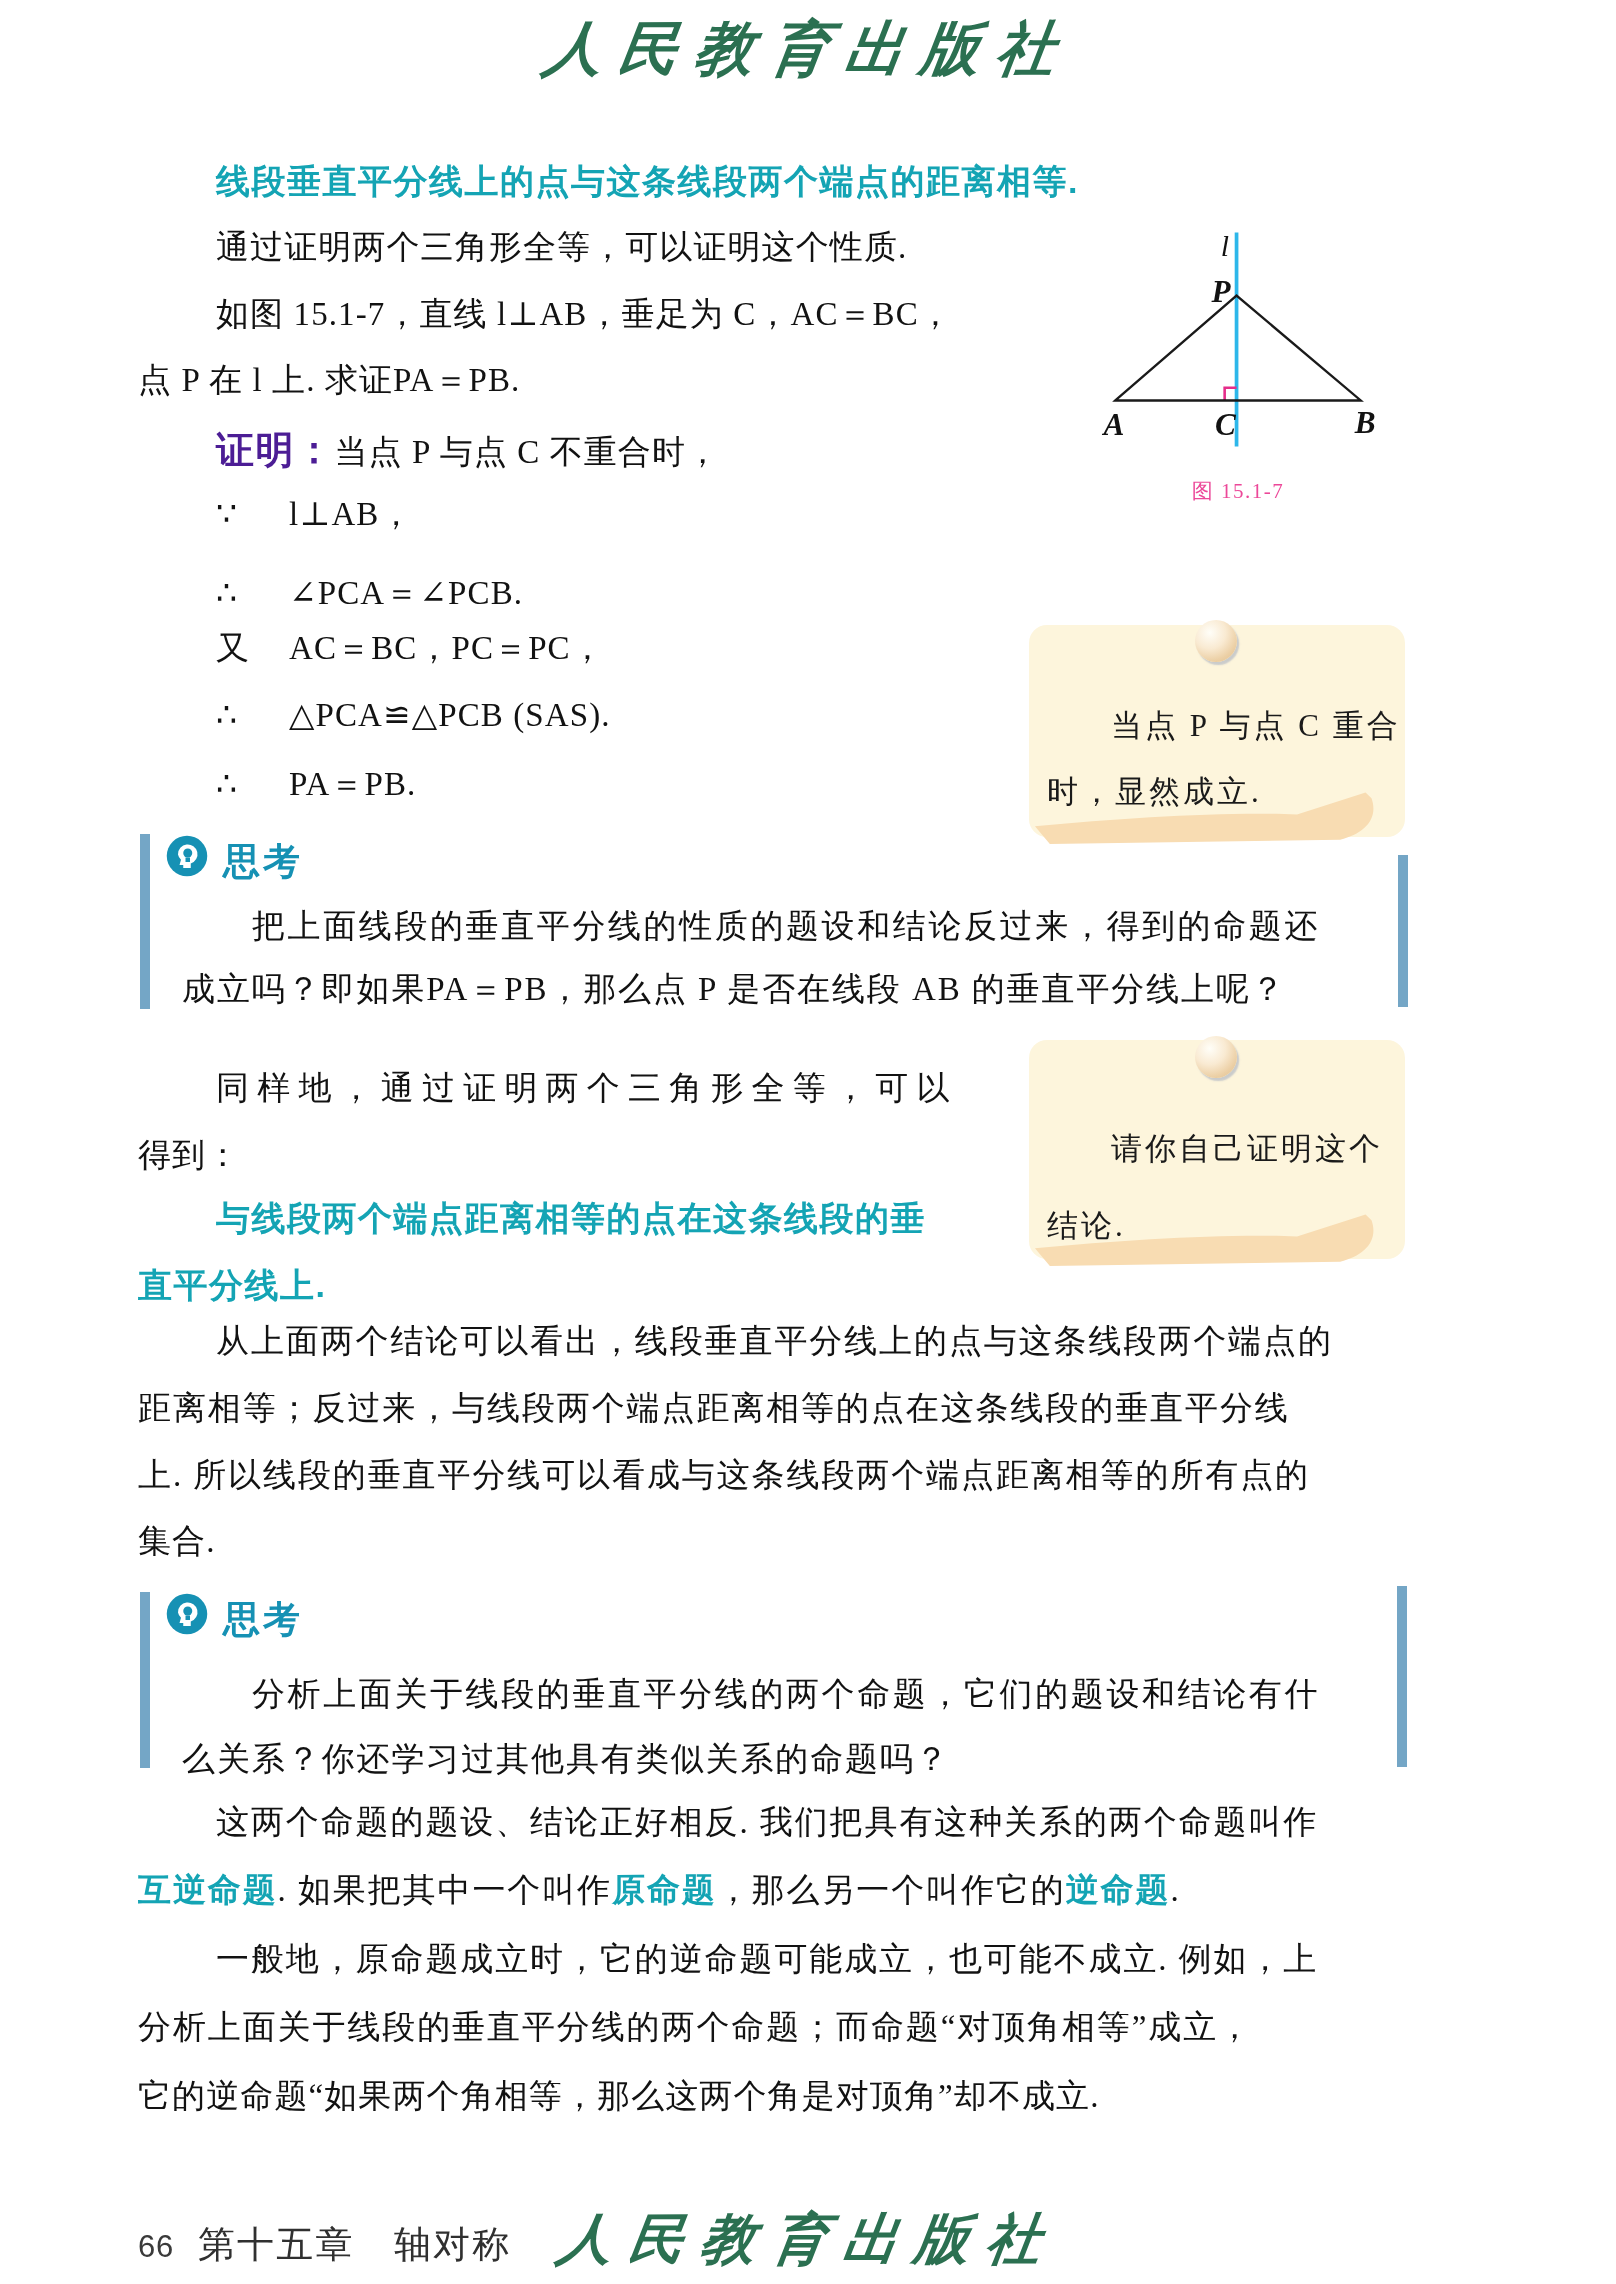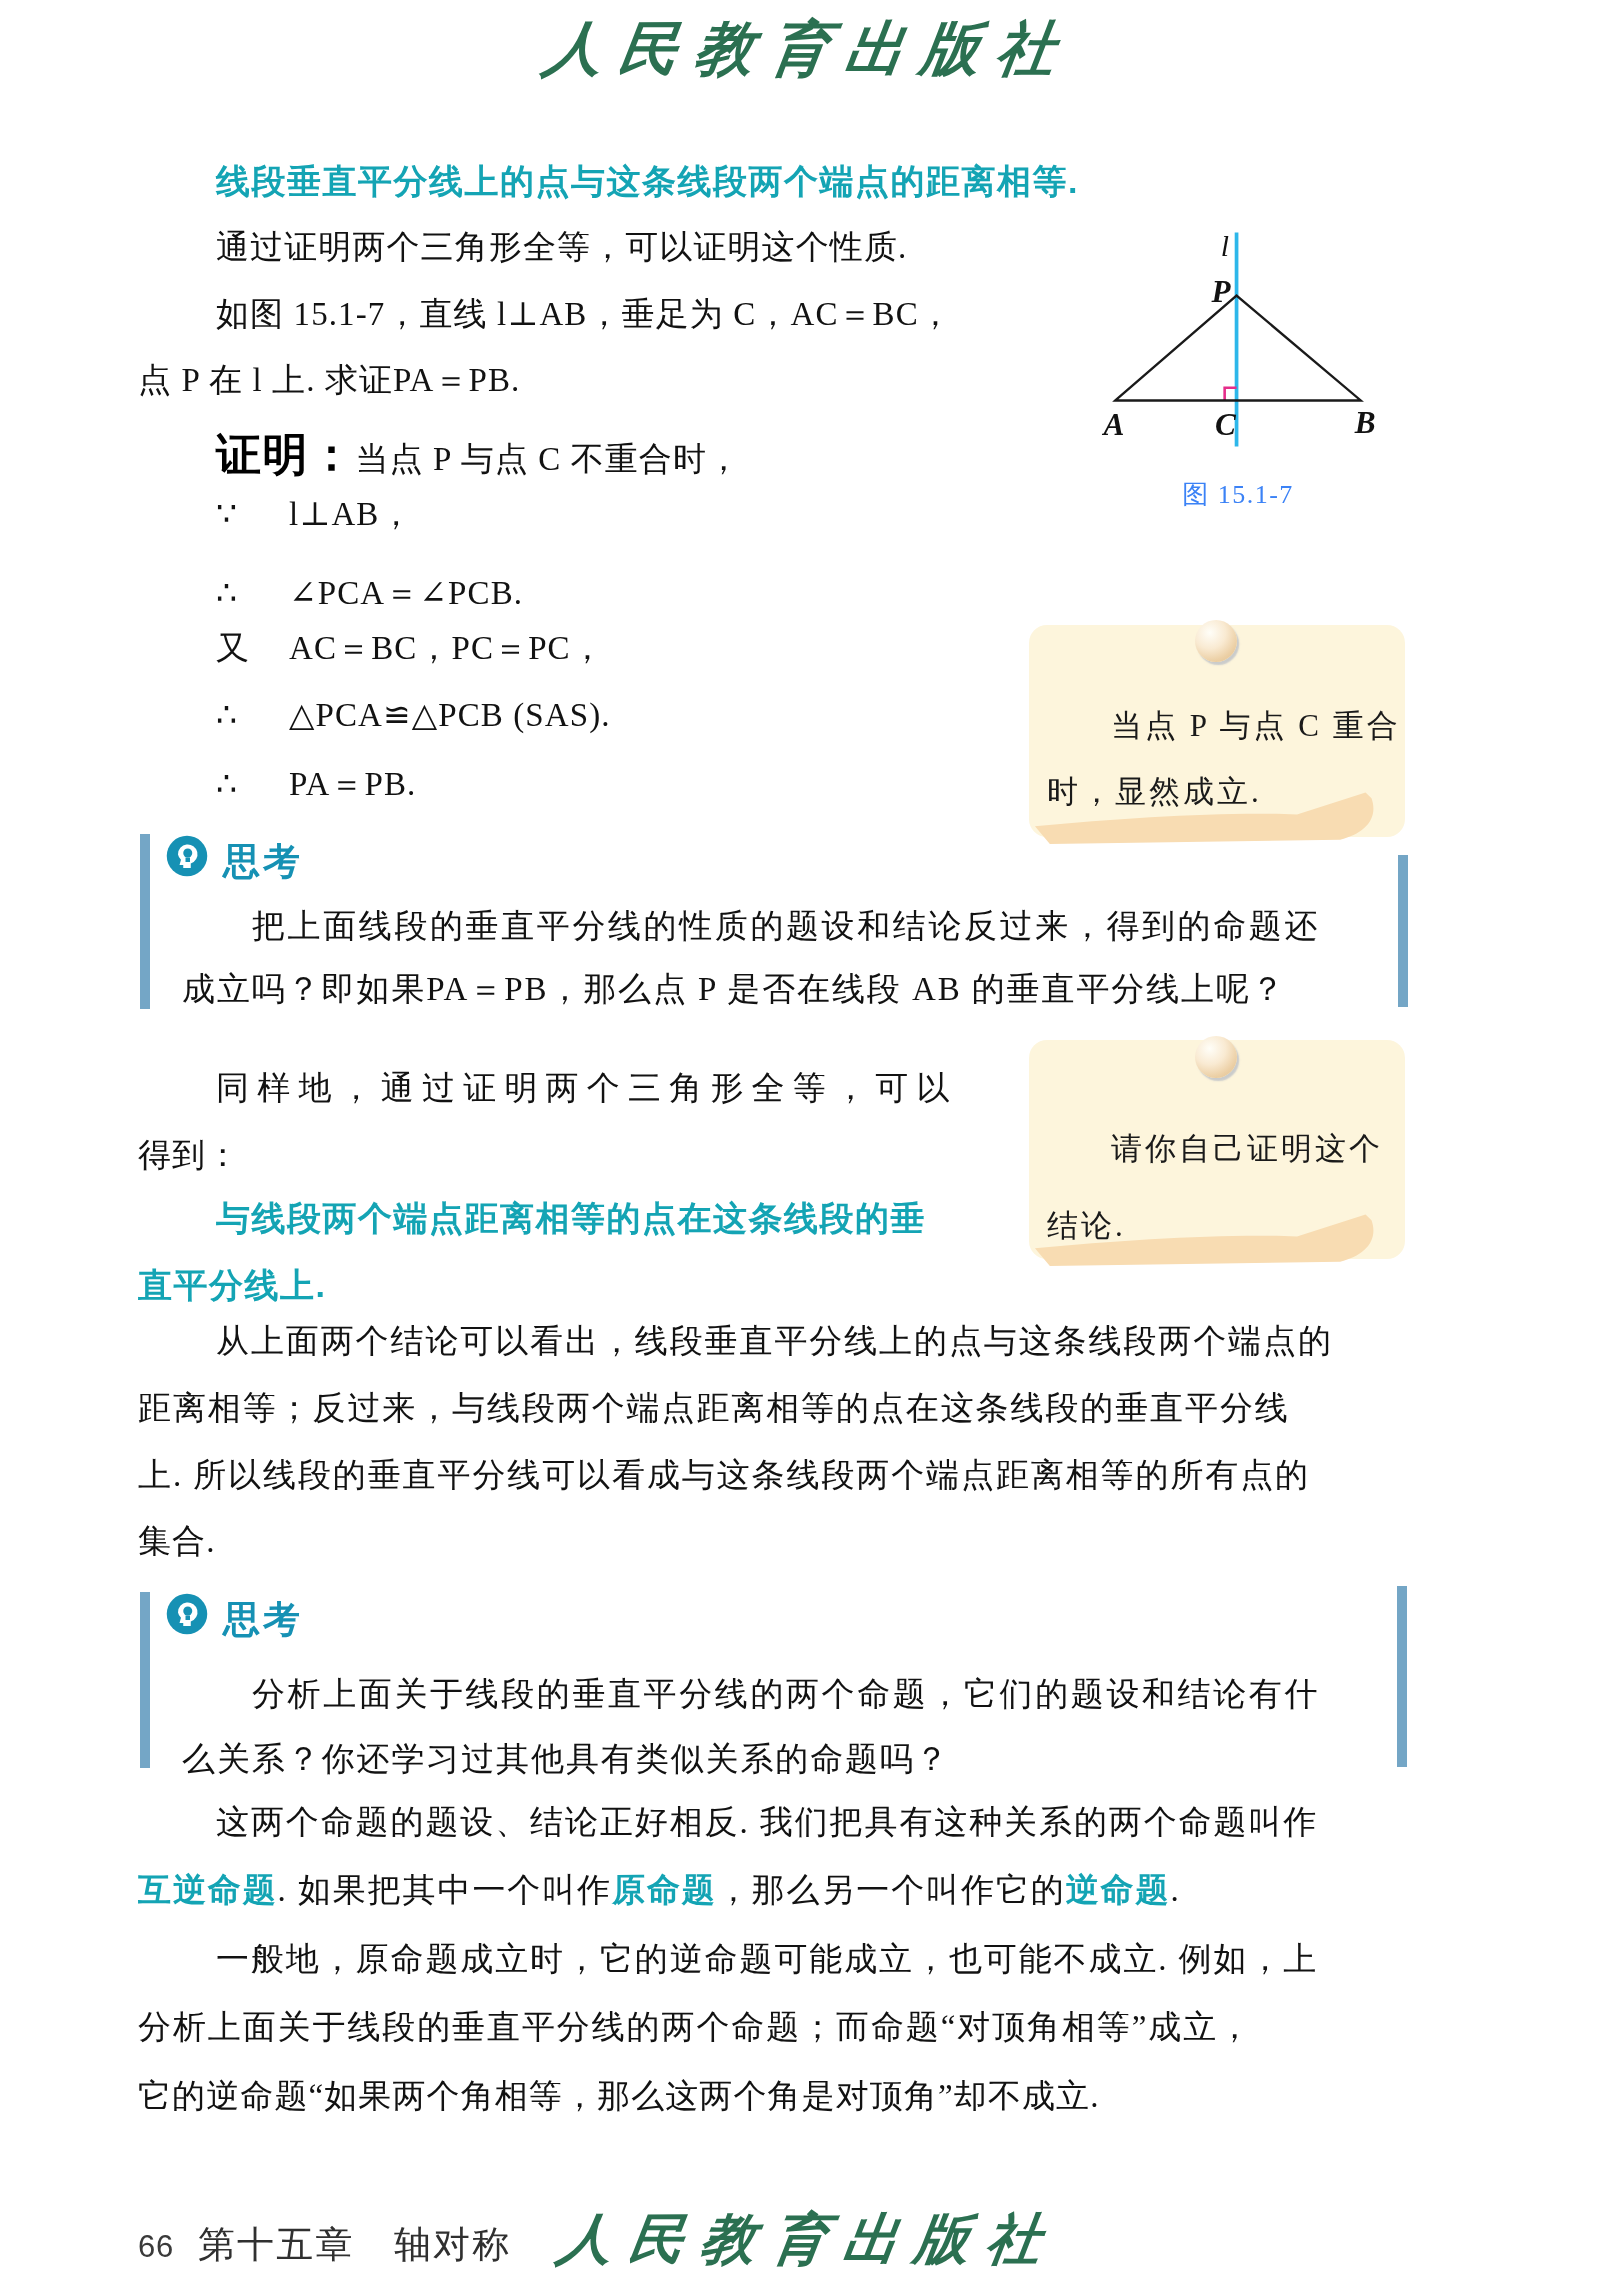--- a/index.html
+++ b/index.html
@@ -7,40 +7,40 @@
     position:relative;width:1616px;height:2284px;background:#ffffff;
     font-family:"Liberation Serif","DejaVu Serif",serif;overflow:hidden;
   }
   .abs{position:absolute;}
   .serif{font-family:"Liberation Serif","DejaVu Serif",serif;font-size:33px;color:#121212;letter-spacing:1.1px;white-space:nowrap;}
   .ls2{letter-spacing:1.9px;}
   .ls3{letter-spacing:2.6px;}
   .ls-wide{letter-spacing:8.2px;}
   .tealbold{font-family:"Liberation Sans","DejaVu Sans",sans-serif;font-weight:bold;font-size:34px;color:#14a4b4;letter-spacing:1.5px;white-space:nowrap;}
   .teal-inline{color:#14a4b4;}
-  .prooflabel{font-family:"Liberation Sans","DejaVu Sans",sans-serif;font-weight:bold;font-size:45px;color:#000000;letter-spacing:1.5px;}
+  .prooflabel{font-family:"Liberation Sans","DejaVu Sans",sans-serif;font-weight:bold;font-size:38px;color:#4c1d95;letter-spacing:1.5px;}
   .proof-sym{display:inline-block;width:73px;letter-spacing:0;}
   .logo{
     font-family:"Liberation Serif","DejaVu Serif",serif;font-weight:bold;font-style:italic;
     color:#2b7051;letter-spacing:16.4px;transform:skewX(-8deg);white-space:nowrap;
   }
   .sticky{
     position:absolute;width:376px;background:#fdf5dc;border-radius:18px;
   }
   .sticky .fold{position:absolute;left:0;bottom:-10.4px;width:100%;height:59px;}
   .pearl{
     position:absolute;width:42px;height:42px;border-radius:50%;
     background:radial-gradient(circle at 35% 30%,#fffef8 0%,#f9ead2 40%,#ecd0a6 70%,#ddbb8a 100%);
     box-shadow:2.2px 3px 1.5px rgba(160,170,190,0.55);
   }
   .note-text{position:absolute;font-size:31px;color:#1a1a1a;letter-spacing:3px;white-space:nowrap;}
   .bar{position:absolute;width:9.7px;background:#74a6c6;}
   .think-title{position:absolute;font-family:"Liberation Sans","DejaVu Sans",sans-serif;font-weight:bold;font-size:37px;color:#1691b4;letter-spacing:3px;}
   .think-icon{position:absolute;width:42px;height:42px;}
-  .fig-caption{position:absolute;font-size:26px;color:#3b82f6;text-align:center;letter-spacing:1.5px;}
+  .fig-caption{position:absolute;font-size:21px;color:#ec4899;text-align:center;letter-spacing:1.5px;}
   .footer-num{font-family:"Liberation Sans","DejaVu Sans",sans-serif;font-size:31px;color:#3a3a3a;letter-spacing:0.7px;}
   .footer-ch{font-size:37px;color:#303030;letter-spacing:2.2px;}
 </style>
 </head>
 <body>
 
 <div class="page">
 
   <div class="abs logo" style="top:10.4px;left:50%;transform:translateX(-50%) skewX(-8deg);font-size:59px;">人民教育出版社</div>
 

